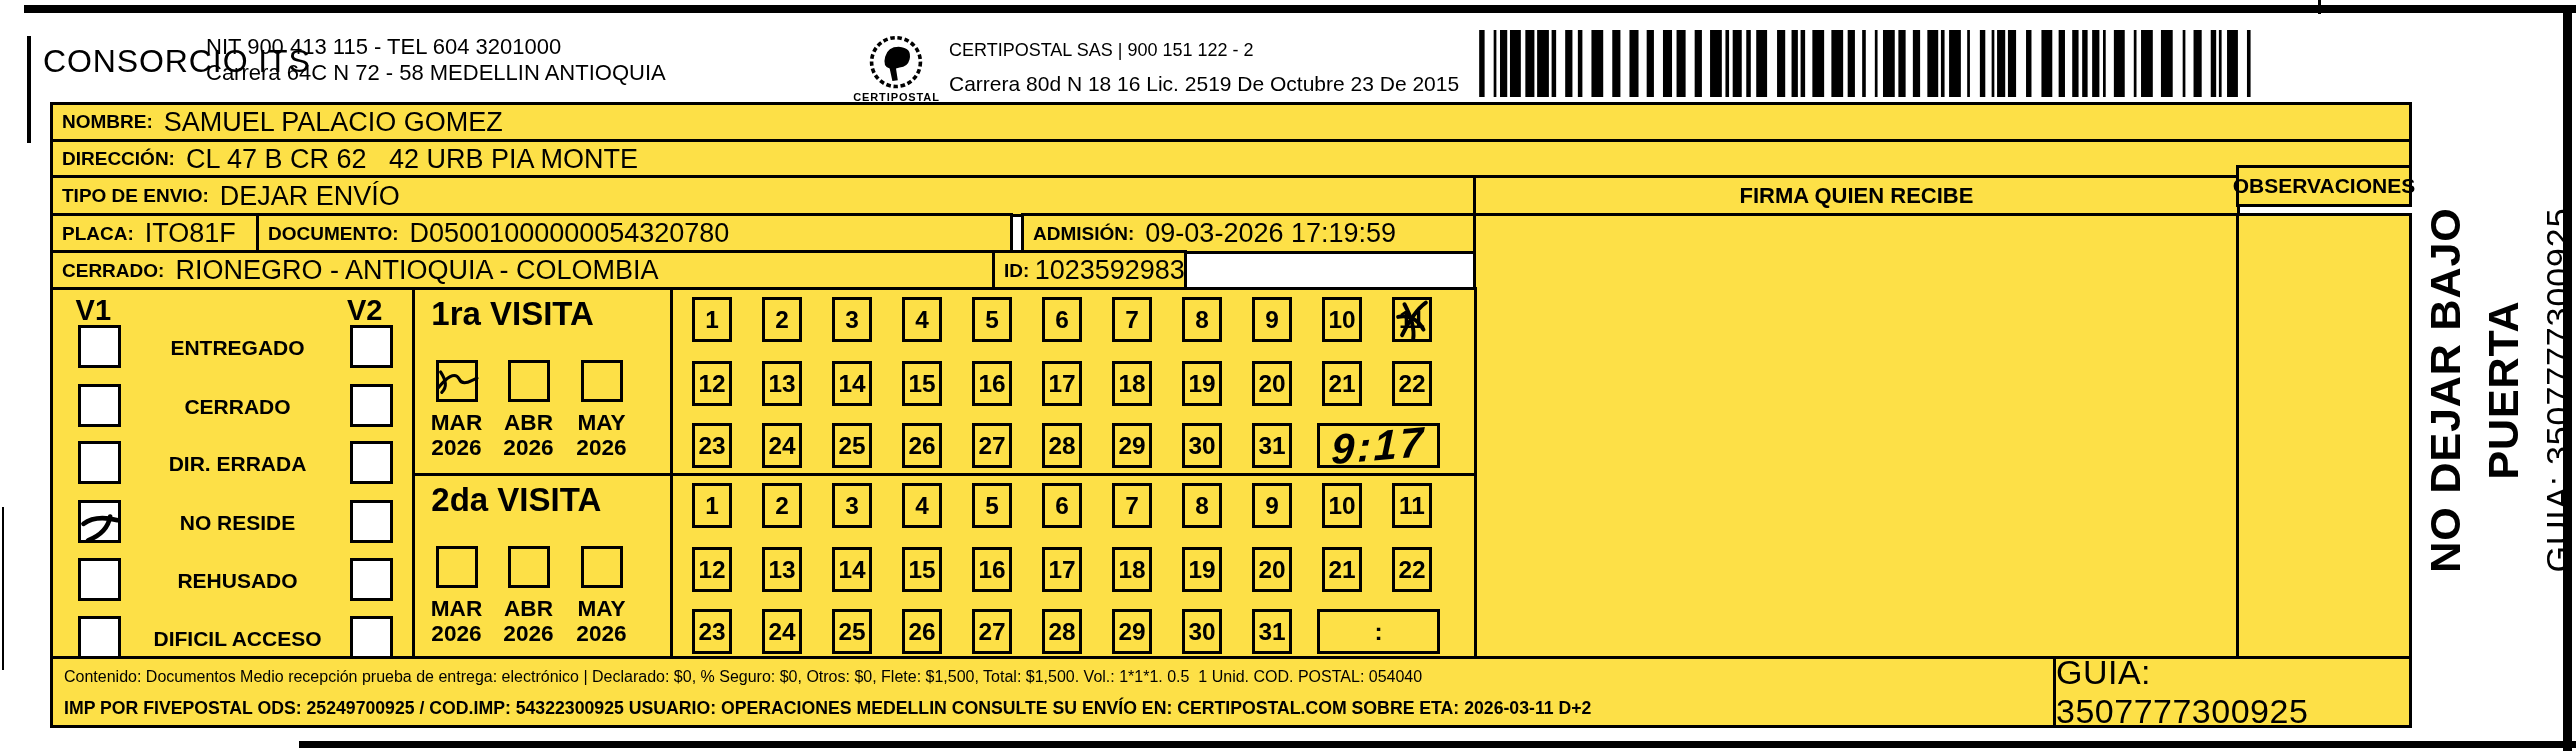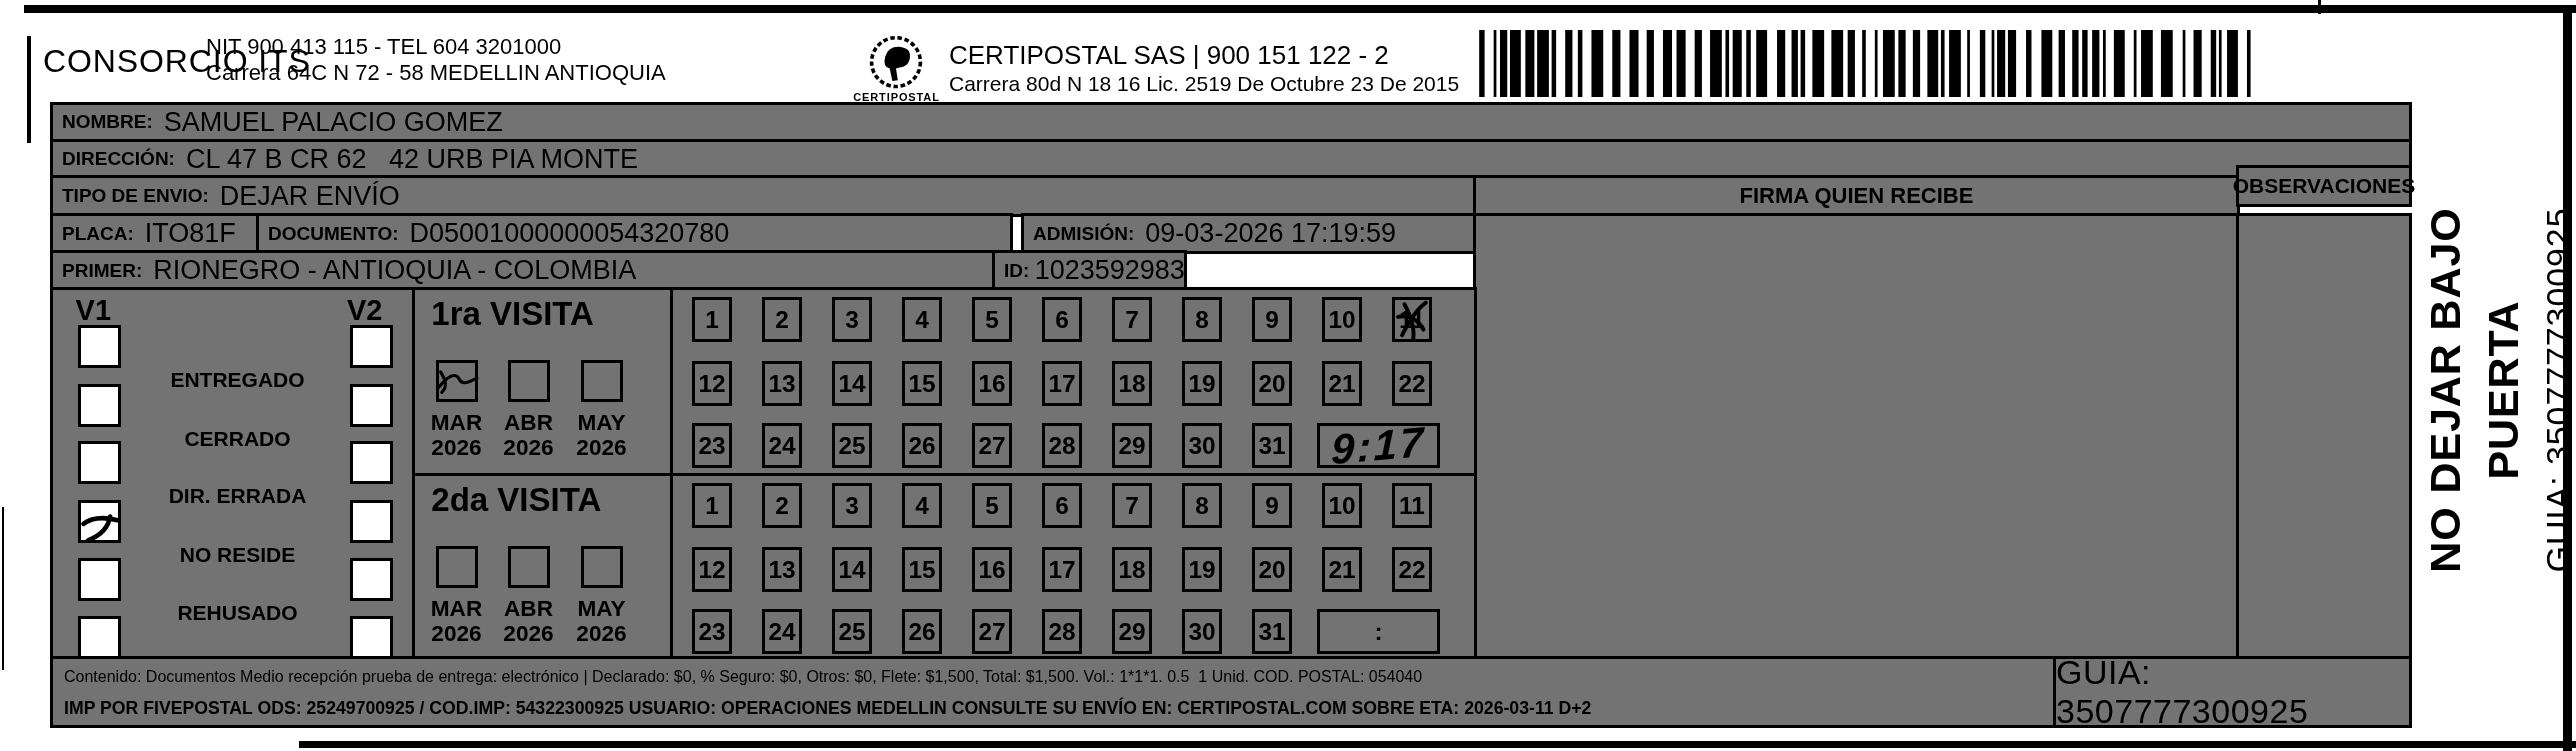--- a/index.html
+++ b/index.html
@@ -1,37 +1,37 @@
 <!DOCTYPE html>
 <html style="font-size:14.5px"><head>
 <meta charset="utf-8">
 <style>
   html,body{margin:0;padding:0;background:#e8e8e8;}
   .page{position:relative;width:2576px;height:752px;background:#fff;overflow:hidden;
         font-family:"Liberation Sans",sans-serif;color:#000;}
-  .c{position:absolute;box-sizing:border-box;border:3.6px solid #000;background:#737373;}
+  .c{position:absolute;box-sizing:border-box;border:3.6px solid #000;background:#fde047;}
   .art{position:absolute;background:#000;}
   .rowline{display:flex;align-items:center;gap:11px;padding-left:9px;height:100%;}
   .lbl{font-weight:bold;font-size:19px;letter-spacing:0;white-space:pre;}
   .val{font-size:27px;white-space:pre;}
   .hdrcell{display:flex;align-items:center;justify-content:center;font-weight:bold;font-size:22px;text-align:center;}
   
   .company{position:absolute;left:43px;top:43px;font-size:32px;letter-spacing:0.9px;}
   .nit{position:absolute;left:206px;top:34px;font-size:22px;line-height:26px;white-space:pre;}
-  .cp1{position:absolute;left:949px;top:40px;font-size:26px;text-align:center;}
+  .cp1{position:absolute;left:949px;top:40px;font-size:18px;text-align:center;}
   .cp2{position:absolute;left:949px;top:72px;font-size:21px;}
   .logo{position:absolute;left:849px;top:33px;}
   .logocap{position:absolute;left:842px;top:91px;width:109px;text-align:center;
            font-size:11px;font-weight:bold;letter-spacing:0.9px;}
   .logosub{position:absolute;left:849px;top:103px;width:94px;height:3.6px;
            background:repeating-linear-gradient(90deg,#000 0 5.4px,#fff 5.4px 8.1px);}
   
   .vhead{position:absolute;font-weight:bold;font-size:29px;}
   .chk{position:absolute;width:43px;height:43px;border:3.6px solid #000;box-sizing:border-box;background:#fff;}
-  .slabel{position:absolute;left:72px;width:225px;text-align:center;font-weight:bold;font-size:21px;margin-top:32px;}
+  .slabel{position:absolute;left:72px;width:225px;text-align:center;font-weight:bold;font-size:21px;}
   
   .vtitle{position:absolute;left:16.3px;top:5.4px;font-weight:bold;font-size:33px;}
   .mbox{position:absolute;width:42px;height:42px;border:3.6px solid #000;box-sizing:border-box;}
   .mlab,.ylab{position:absolute;width:63px;text-align:center;font-weight:bold;font-size:22.6px;}
   
   .dayrow{position:absolute;left:19px;display:flex;gap:30px;}
   .daybox{position:relative;width:40px;height:45px;border:3.6px solid #000;box-sizing:border-box;
           display:flex;align-items:center;justify-content:center;font-weight:bold;font-size:24.4px;}
   .timebox{position:absolute;left:644px;width:123px;height:45px;border:3.6px solid #000;
            box-sizing:border-box;display:flex;align-items:center;justify-content:center;
@@ -176,21 +176,21 @@
   </div>
   <div class="c" style="left:1021px;top:213px;width:455px;height:41px;">
     <div class="rowline">
         <span class="lbl">ADMISIÓN:</span>
         <span class="val">09-03-2026 17:19:59</span>
       </div>
   </div>
 
   <div class="c" style="left:50px;top:250px;width:946px;height:41px;">
     <div class="rowline">
-        <span class="lbl">PRIMER:</span>
+        <span class="lbl">CERRADO:</span>
         <span class="val">RIONEGRO - ANTIOQUIA - COLOMBIA</span>
       </div>
   </div>
   <div class="c" style="left:992px;top:250px;width:195px;height:41px;">
     <div class="rowline" style="gap:5.4px;">
         <span class="lbl">ID:</span>
         <span class="val">1023592983</span>
       </div>
   </div>
 

